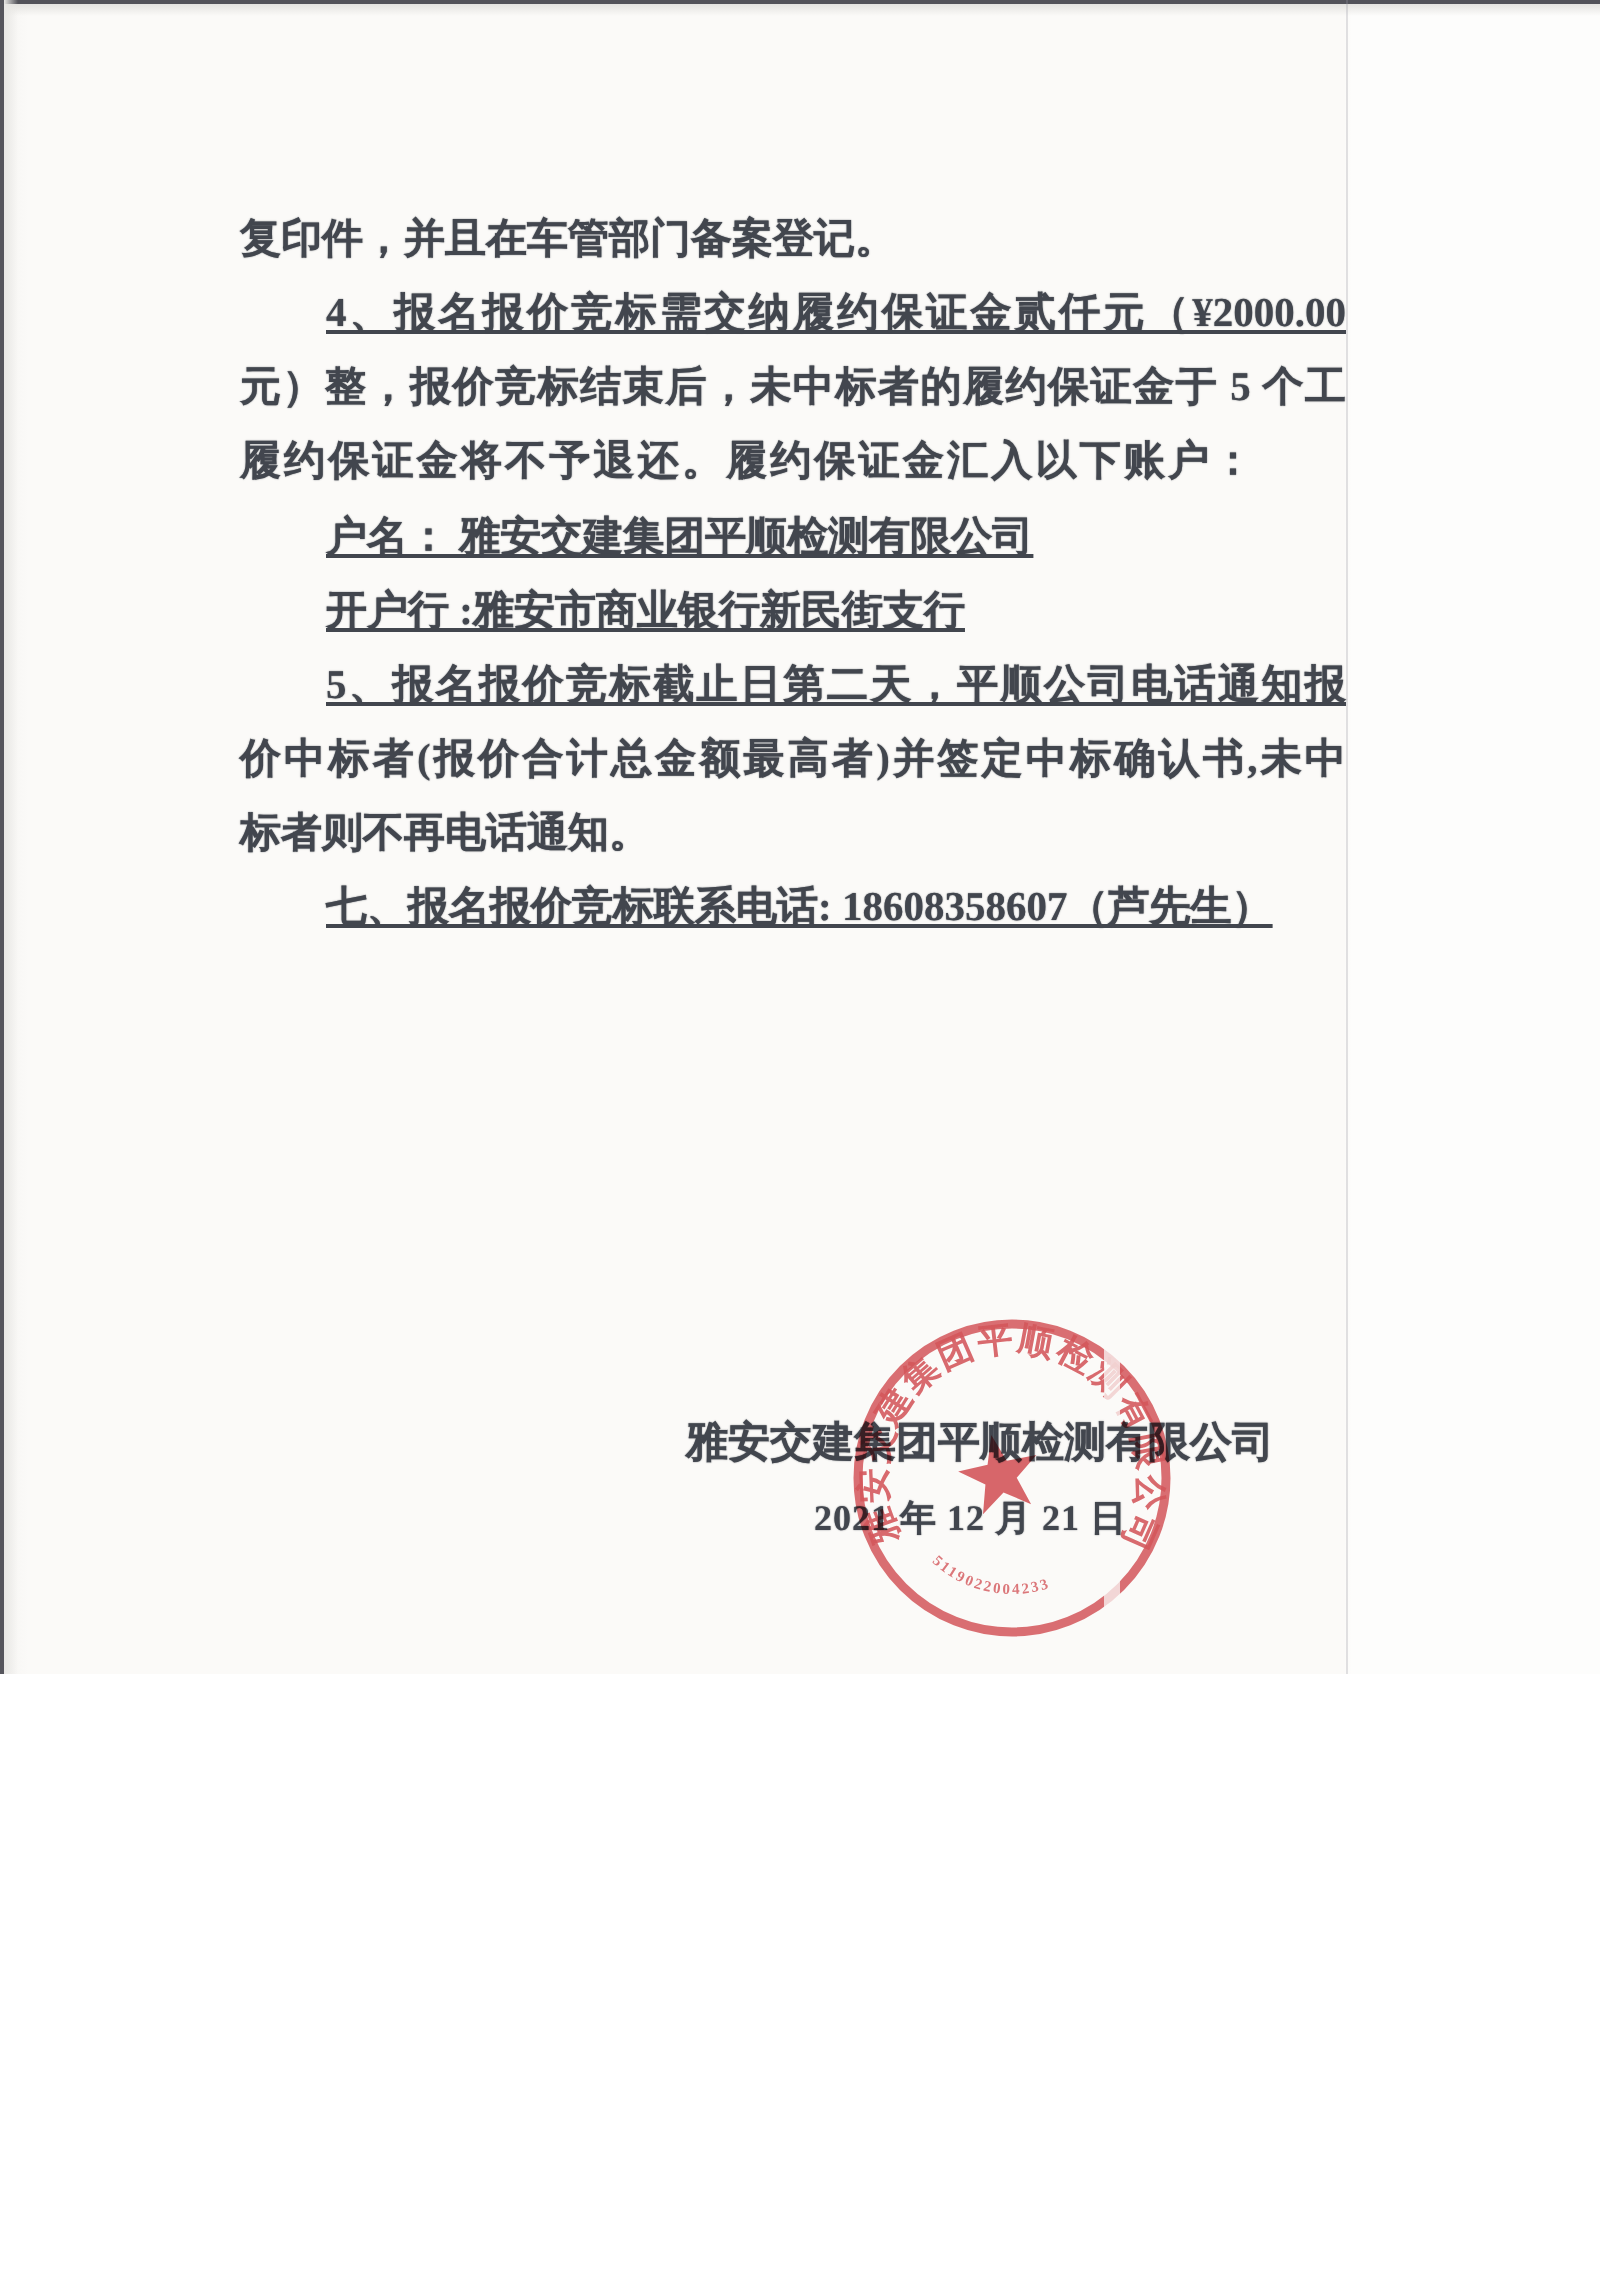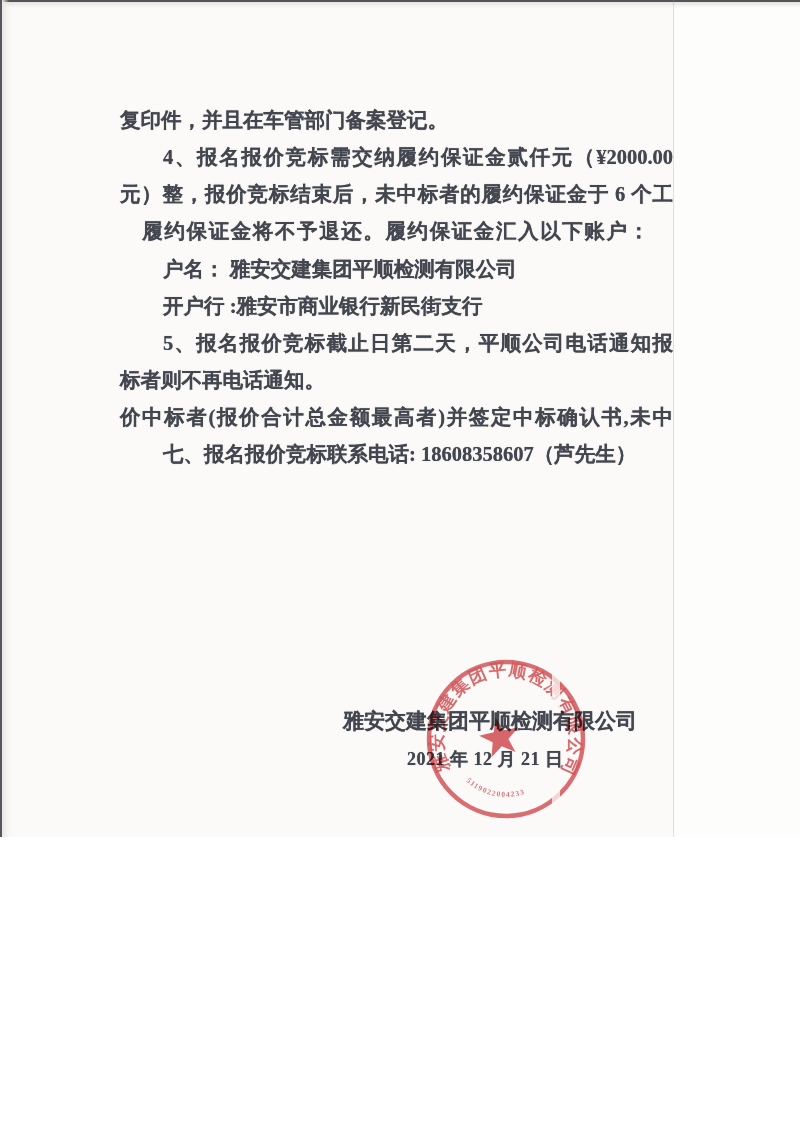--- a/index.html
+++ b/index.html
@@ -31,23 +31,23 @@
   .tick { position:absolute; top:1136px; height:3px; width:12px; background:#a7b0bc; opacity:.7; }
   .tick.t1 { left:193px; } .tick.t2 { left:322px; } .tick.t3 { left:486px; }
 
   
   .doc {
     position:absolute; left:120px; top:102px; width:553px;
     font-size:20.5px; font-weight:bold; color:#42464e;
     text-shadow:0 0 0.7px rgba(66,70,78,0.85);
   }
   .doc-line { height:37.15px; line-height:37.15px; white-space:pre-wrap; }
-  .doc-line.indent  { text-indent:43px; }
+  .doc-line.indent  { text-indent:43px;text-decoration:underline; }
   .doc-line.justify { white-space:normal; text-align:justify; text-align-last:justify; }
-  .doc-line.spread  { letter-spacing:1.6px;text-align:center; }
+  .doc-line.spread  { letter-spacing:1.6px; }
   .doc-line.ws      { word-spacing:3px; }
 
   
   .sig-company {
     position:absolute; left:343px; top:707px; font-size:21px; font-weight:bold;
     color:#42464e; text-shadow:0 0 0.7px rgba(66,70,78,0.85); white-space:pre;
   }
   .sig-date {
     position:absolute; left:407px; top:747px; font-size:18px; font-weight:bold;
     color:#42464e; letter-spacing:0.5px; text-shadow:0 0 0.7px rgba(66,70,78,0.85); white-space:pre;
@@ -74,27 +74,27 @@
   <div class="faint-line-b"></div>
   <div class="faint-line-c"></div>
   <div class="edge-bottom"></div>
   <div class="tick t1"></div>
   <div class="tick t2"></div>
   <div class="tick t3"></div>
 
   <div class="doc">
     <div class="doc-line">复印件，并且在车管部门备案登记。</div>
     <div class="doc-line indent justify">4、报名报价竞标需交纳履约保证金贰仟元（¥2000.00</div>
-    <div class="doc-line justify">元）整，报价竞标结束后，未中标者的履约保证金于 6 个工</div>
+    <div class="doc-line justify">元）整，报价竞标结束后，未中标者的履约保证金于 5 个工</div>
     <div class="doc-line spread">履约保证金将不予退还。履约保证金汇入以下账户：</div>
     <div class="doc-line indent">户名： 雅安交建集团平顺检测有限公司</div>
     <div class="doc-line indent">开户行 :雅安市商业银行新民街支行</div>
     <div class="doc-line indent justify">5、报名报价竞标截止日第二天，平顺公司电话通知报</div>
+    <div class="doc-line justify">价中标者(报价合计总金额最高者)并签定中标确认书,未中</div>
     <div class="doc-line">标者则不再电话通知。</div>
-    <div class="doc-line justify">价中标者(报价合计总金额最高者)并签定中标确认书,未中</div>
     <div class="doc-line indent">七、报名报价竞标联系电话: 18608358607（芦先生）</div>
   </div>
 
   <div class="sig-company">雅安交建集团平顺检测有限公司</div>
   <div class="sig-date">2021 年 12 月 21 日</div>
 
   <svg class="stamp" viewBox="-92 -92 184 184" xmlns="http://www.w3.org/2000/svg">
     <defs>
       <path id="arcTop" d="M -56 30 A 63.5 63.5 0 1 1 56 30" fill="none"></path>
       <path id="arcBottom" d="M -40 42 A 58 58 0 0 0 40 42" fill="none"></path>

